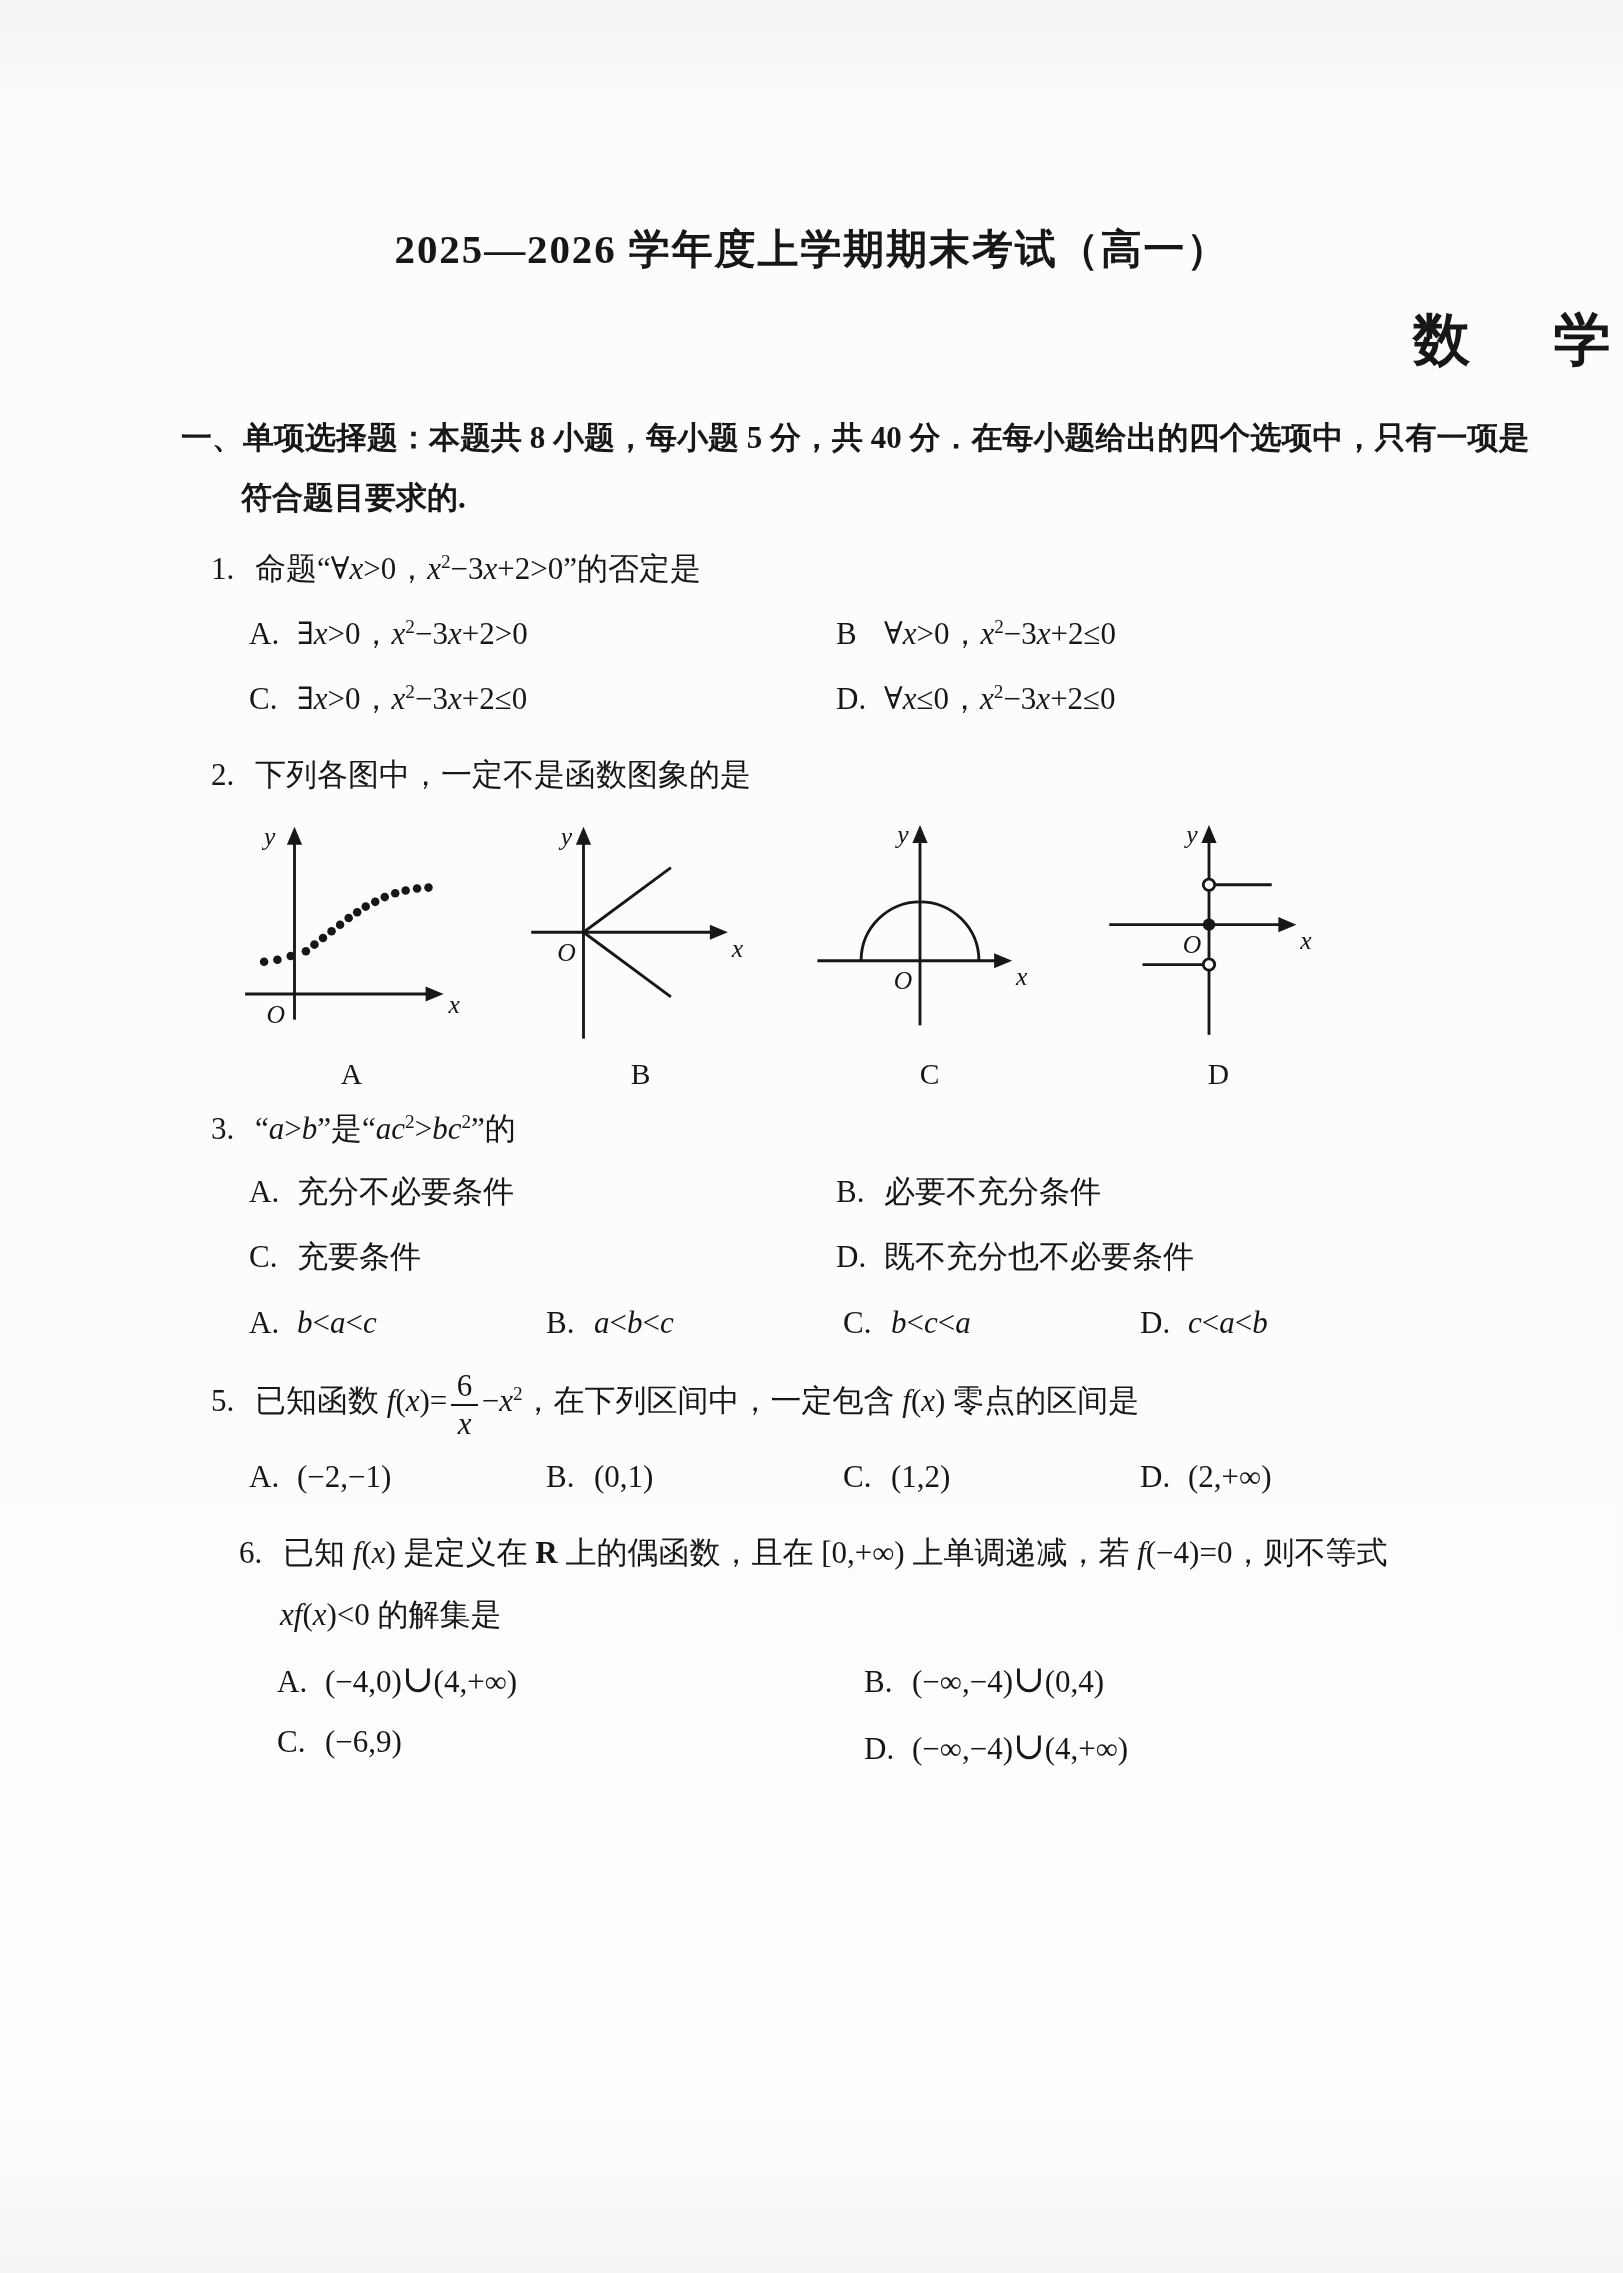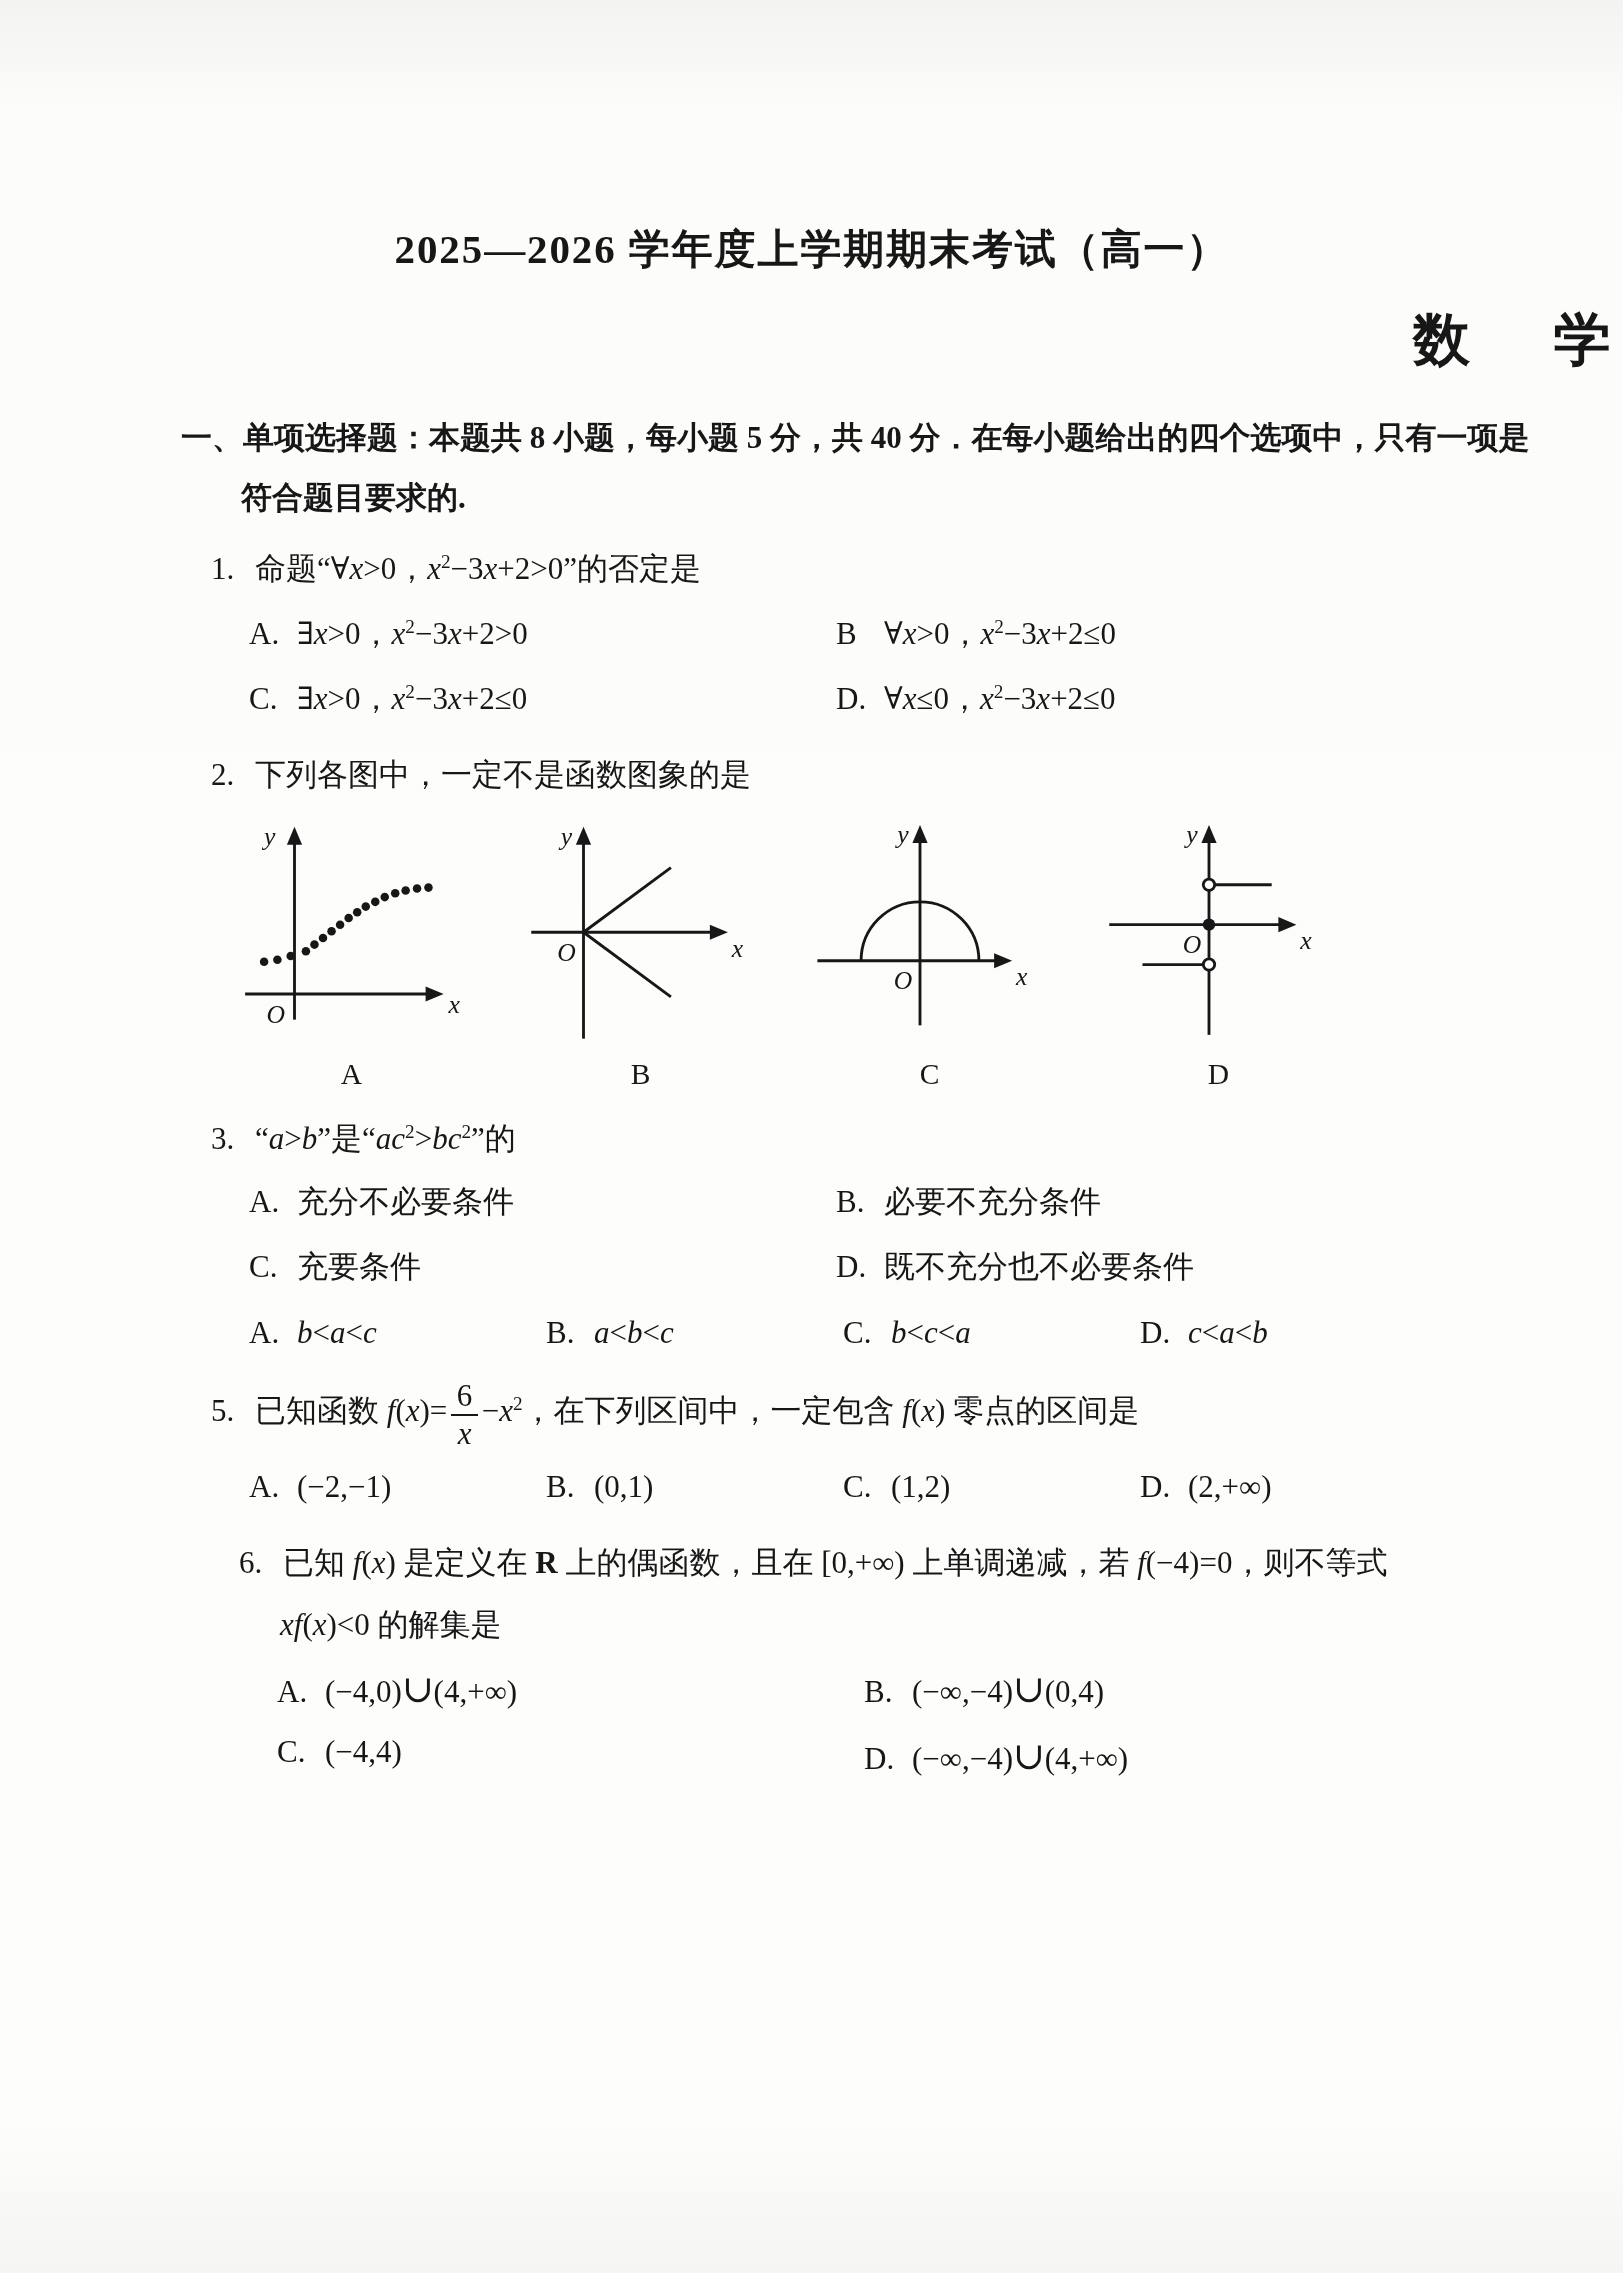--- a/index.html
+++ b/index.html
@@ -29,21 +29,21 @@
   .olabel{display:inline-block;min-width:48px;}
   i{font-style:italic;}
   sup{font-size:0.62em;}
   sub{font-size:0.6em;vertical-align:-0.35em;}
   .frac{display:inline-block;vertical-align:-0.75em;text-align:center;line-height:1.08;margin:0 3.8px;}
   .frac .num{display:block;border-bottom:2.4px solid #171717;padding:0 5.7px 1px;}
   .frac .den{display:block;padding-top:1px;}
   .bp{font-size:2.25em;vertical-align:-0.28em;font-weight:400;line-height:0;}
   .exp{font-size:0.6em;position:relative;top:-1.15em;}
   .cup{font-size:1.22em;}
-  .mt26{margin-top:22px;} .mt22{margin-top:15px;} .mt30{margin-top:28.5px;}
+  .mt26{margin-top:12px;} .mt22{margin-top:15px;} .mt30{margin-top:28.5px;}
   .mt18{margin-top:17px;} .mt16{margin-top:15px;} .mt28{margin-top:27px;}
   .mt34{margin-top:32px;padding-left:28px;} .mt20{margin-top:19px;}
   .graphs{display:flex;margin:17px 0 0 228px;gap:42px;}
   .graph{margin:0;width:247px;}
   .graph figcaption{text-align:center;font-size:29.5px;margin-top:1.9px;}
   .graph svg{display:block;}
   .q3opts{row-gap:25px;}
   .q6opts{row-gap:38px;}
 </style>
 </head>
@@ -247,21 +247,21 @@
       <div class="opt">
           <span class="olabel">A.</span>
           <span>(−4,0)<span class="cup">∪</span>(4,+∞)</span>
         </div>
       <div class="opt">
           <span class="olabel">B.</span>
           <span>(−∞,−4)<span class="cup">∪</span>(0,4)</span>
         </div>
       <div class="opt">
           <span class="olabel">C.</span>
-          <span>(−4,4)</span>
+          <span>(−6,9)</span>
         </div>
       <div class="opt">
           <span class="olabel">D.</span>
           <span>(−∞,−4)<span class="cup">∪</span>(4,+∞)</span>
         </div>
     </div>
   </div>
 
 </div>
 

